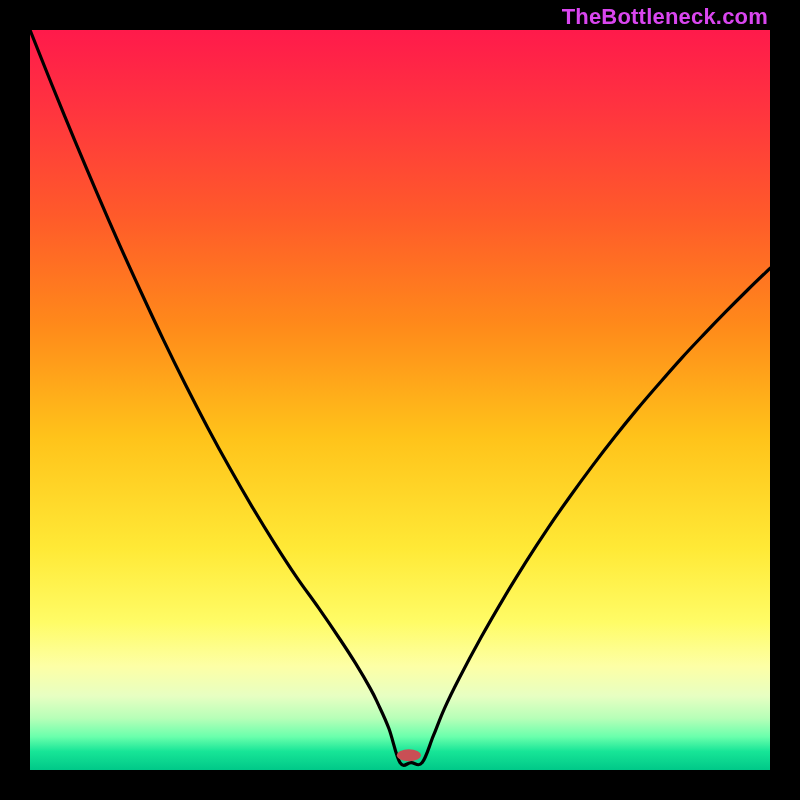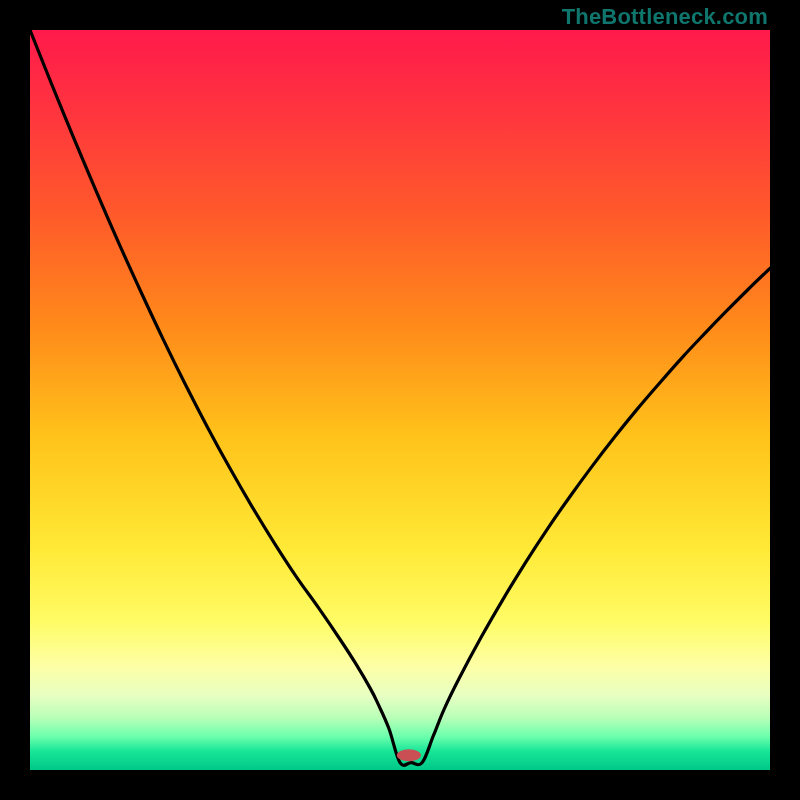--- a/index.html
+++ b/index.html
@@ -21,21 +21,21 @@
     left: 30px;
     top: 30px;
     width: 740px;
     height: 740px;
     overflow: hidden;
   }
   .watermark {
     position: absolute;
     top: 4px;
     right: 32px;
-    color: #0f766e;
+    color: #d946ef;
     font-size: 22px;
     font-weight: 600;
     letter-spacing: 0.2px;
   }
   svg { display: block; }
 </style>
 </head>
 <body>
 
 <div class="frame">

